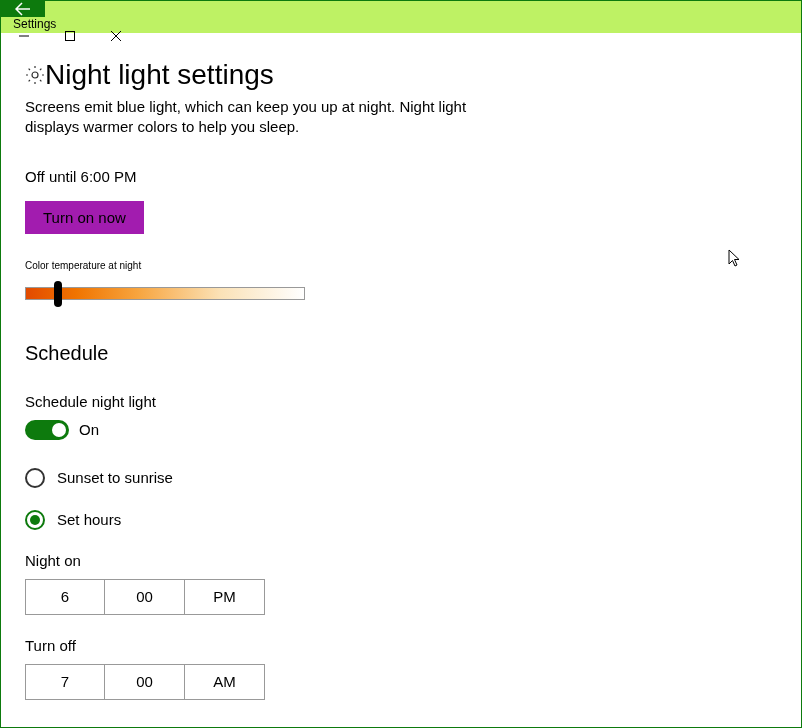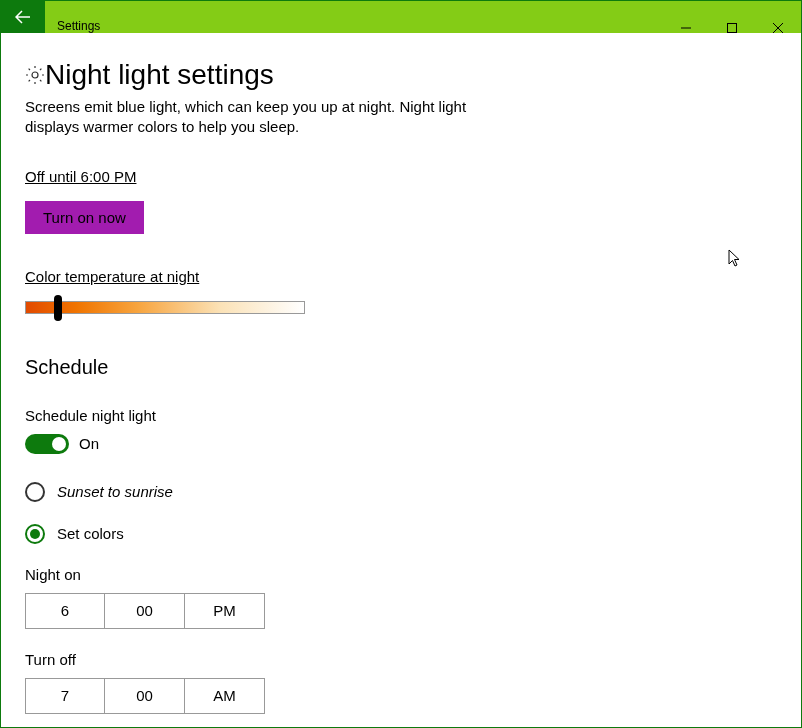--- a/index.html
+++ b/index.html
@@ -15,22 +15,23 @@
     width: 802px;
     height: 728px;
     border: 1px solid #0d7a0d;
     background: #fff;
     position: relative;
     overflow: hidden;
   }
   .titlebar {
     height: 32px;
     display: flex;
-    align-items: flex-end;
-    background: #84cc16;
+    align-items: flex-start;
+    background: #bef264;
+    flex-direction: column;
   }
   .back-btn {
     width: 44px;
     height: 32px;
     background: #0d7a0d;
     display: flex;
     align-items: center;
     justify-content: center;
     color: #fff;
   }
@@ -78,35 +79,33 @@
   .page-desc {
     font-size: 15px;
     color: #000;
     line-height: 1.35;
     margin-top: 2px;
     max-width: 480px;
   }
   .status-line {
     margin-top: 30px;
     font-size: 15px;
-    text-decoration: underline;
   }
   .primary-btn {
     margin-top: 16px;
     background: #a21caf;
     border: none;
     padding: 8px 18px;
     font-size: 15px;
     color: #000;
     cursor: pointer;
   }
   .section-label {
-    margin-top: 34px;
-    font-size: 15px;
-    text-decoration: underline;
+    margin-top: 26px;
+    font-size: 10px;
   }
   .slider-track {
     position: relative;
     margin-top: 16px;
     width: 280px;
     height: 13px;
     border: 1px solid #999;
     background: linear-gradient(to right, #e24a00 0%, #f07400 18%, #f7a43e 40%, #fbe2b7 70%, #fff 100%);
   }
   .slider-thumb {
@@ -148,21 +147,21 @@
     height: 14px;
     background: #fff;
     border-radius: 50%;
   }
   .radio-item {
     margin-top: 22px;
     display: flex;
     align-items: center;
     gap: 12px;
   }
-  .radio-item.first { margin-top: 28px; font-style: italic; }
+  .radio-item.first { margin-top: 28px; }
   .radio-outer {
     width: 20px;
     height: 20px;
     border: 2px solid #333;
     border-radius: 50%;
     display: flex;
     align-items: center;
     justify-content: center;
   }
   .radio-outer.selected {
@@ -262,21 +261,21 @@
 
     <div class="radio-item first">
       <div class="radio-outer"></div>
       <span>Sunset to sunrise</span>
     </div>
 
     <div class="radio-item">
       <div class="radio-outer selected">
         <div class="radio-inner"></div>
       </div>
-      <span>Set colors</span>
+      <span>Set hours</span>
     </div>
 
     <div class="time-label">Night on</div>
     <div class="time-boxes">
       <div class="time-cell">6</div>
       <div class="time-cell">00</div>
       <div class="time-cell">PM</div>
     </div>
 
     <div class="time-label">Turn off</div>

